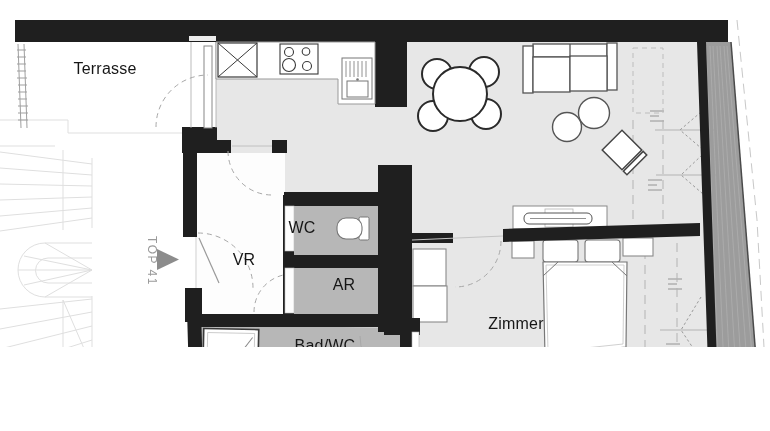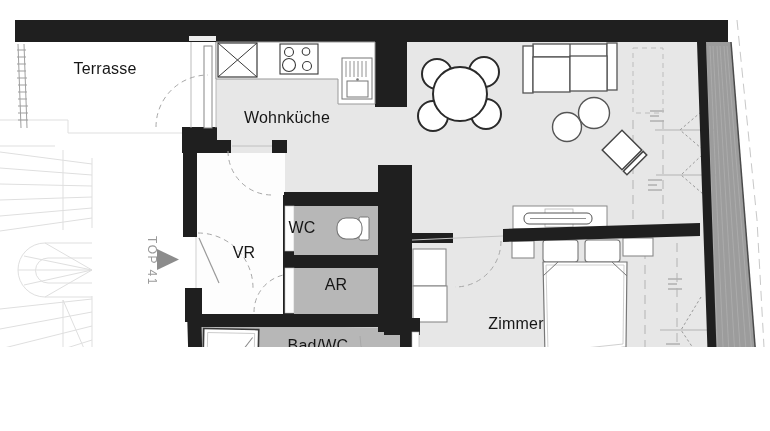--- a/index.html
+++ b/index.html
@@ -187,20 +187,19 @@
 
   <g stroke="#9f9f9f" stroke-width="1" fill="none">
     <path d="M18,44 L21,128 M24,44 L27,128"></path>
     <path d="M17,50 H26 M17,57 H26 M17,64 H26 M17,71 H26 M17,78 H27 M18,85 H27 M18,92 H27 M18,99 H27 M18,106 H28 M18,113 H28 M18,120 H28"></path>
   </g>
 
   <polygon points="157,249 179,259.5 157,270" fill="#8c8c8c"></polygon>
 </svg>
 
   <div class="label" style="left:105px;top:69px">Terrasse</div>
-  <div class="label" style="left:287px;top:118px">Wohnküche</div>
   <div class="label" style="left:302px;top:228px">WC</div>
-  <div class="label" style="left:244px;top:253px">VR</div>
-  <div class="label" style="left:336px;top:285px">AR</div>
-  <div class="label" style="left:318px;top:346px">Bad/WC</div>
+  <div class="label" style="left:244px;top:260px">VR</div>
+  <div class="label" style="left:344px;top:285px">AR</div>
+  <div class="label" style="left:325px;top:346px">Bad/WC</div>
   <div class="label" style="left:516px;top:324px">Zimmer</div>
   <div class="label unit" style="left:152px;top:261px">TOP 41</div>
 </div>
 
 </body></html>

